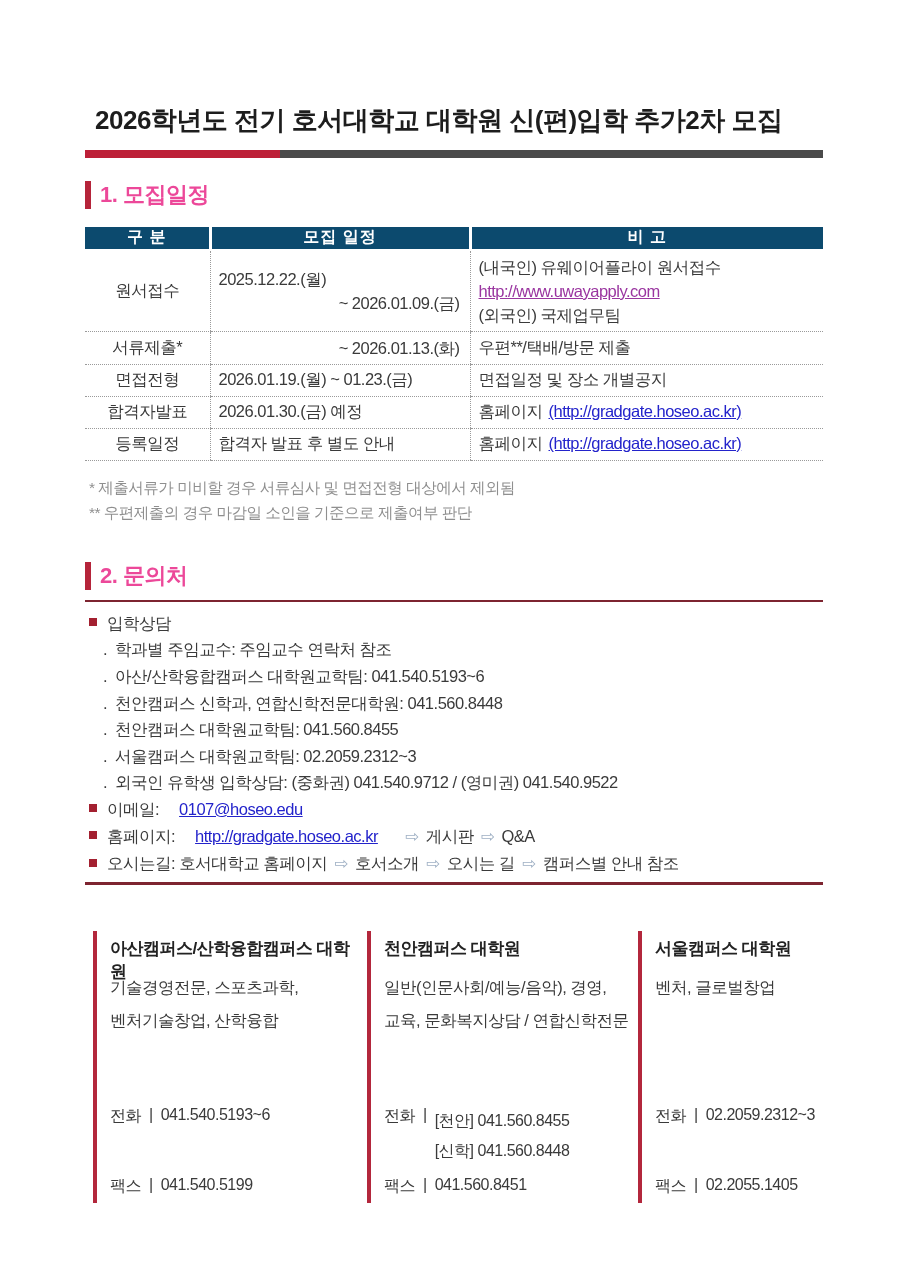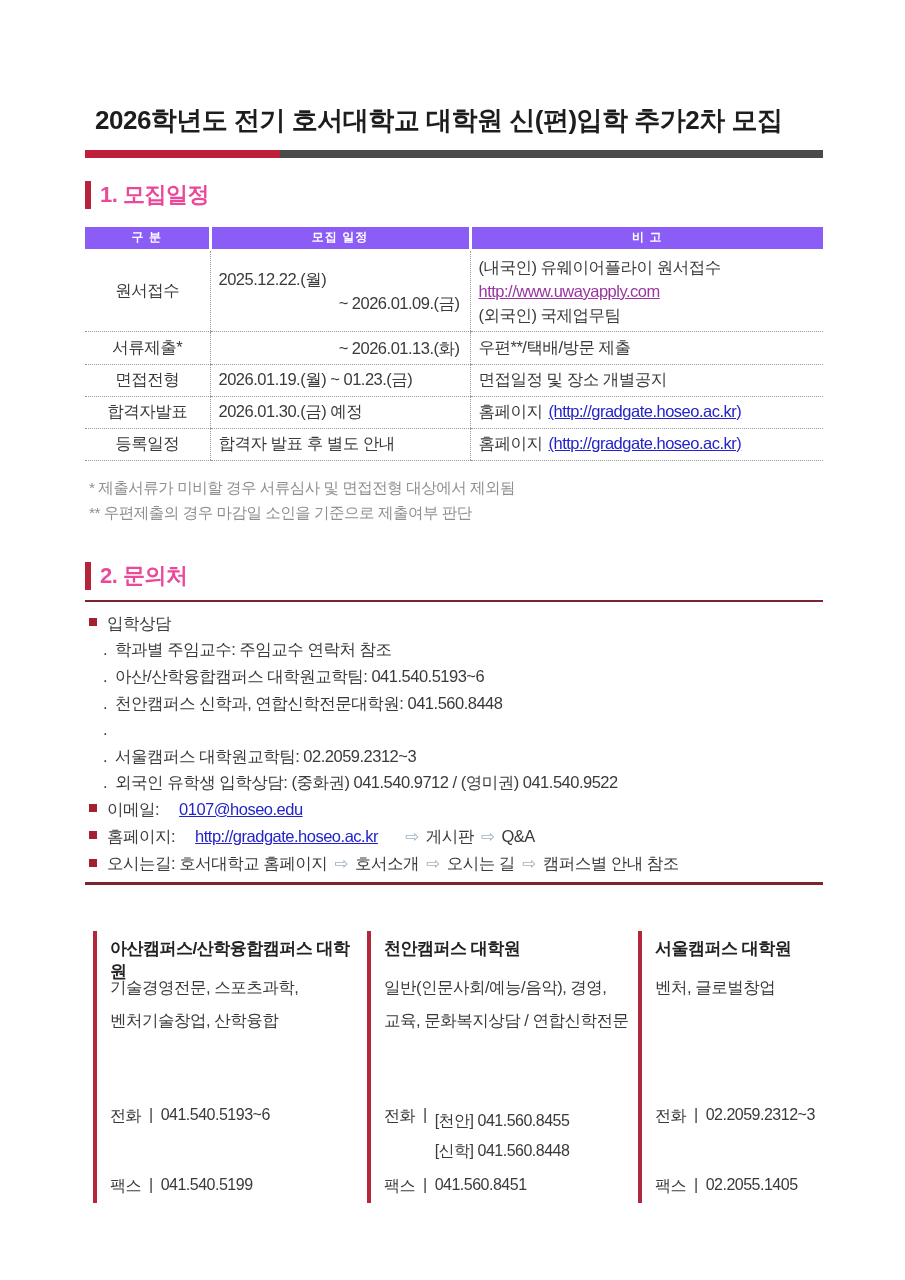--- a/index.html
+++ b/index.html
@@ -30,21 +30,21 @@
     width:6px; height:28px; background:#b5243a; display:inline-block;
   }
   .sh1 { margin-top:22px; }
   .sh2 { margin-top:36px; }
 
   
   table.schedule-table {
     margin-top:17px; width:738px; border-collapse:collapse; table-layout:fixed;
   }
   .schedule-table th {
-    background:#8b5cf6; color:#ffffff; font-weight:700; font-size:12px;
+    background:#0c4a6e; color:#ffffff; font-weight:700; font-size:16px;
     height:23px; text-align:center; letter-spacing:1px;
   }
   .schedule-table th + th { border-left:3px solid #ffffff; }
   .schedule-table thead tr { border-bottom:2px solid #ffffff; }
   .schedule-table col.c1 { width:125px; }
   .schedule-table col.c2 { width:260px; }
   .schedule-table col.c3 { width:353px; }
   .schedule-table td {
     font-size:16.5px; color:#3a3a3a; letter-spacing:-0.5px;
     border-bottom:1px dotted #9a9a9a; vertical-align:middle;
@@ -192,20 +192,21 @@
     <li class="sub">
       <span class="dot">.</span>
       <span>아산/산학융합캠퍼스 대학원교학팀: 041.540.5193~6</span>
     </li>
     <li class="sub">
       <span class="dot">.</span>
       <span>천안캠퍼스 신학과, 연합신학전문대학원: 041.560.8448</span>
     </li>
     <li class="sub">
       <span class="dot">.</span>
+      <span>천안캠퍼스 대학원교학팀: 041.560.8455</span>
     </li>
     <li class="sub">
       <span class="dot">.</span>
       <span>서울캠퍼스 대학원교학팀: 02.2059.2312~3</span>
     </li>
     <li class="sub">
       <span class="dot">.</span>
       <span>외국인 유학생 입학상담: (중화권) 041.540.9712 / (영미권) 041.540.9522</span>
     </li>
     <li class="top">

